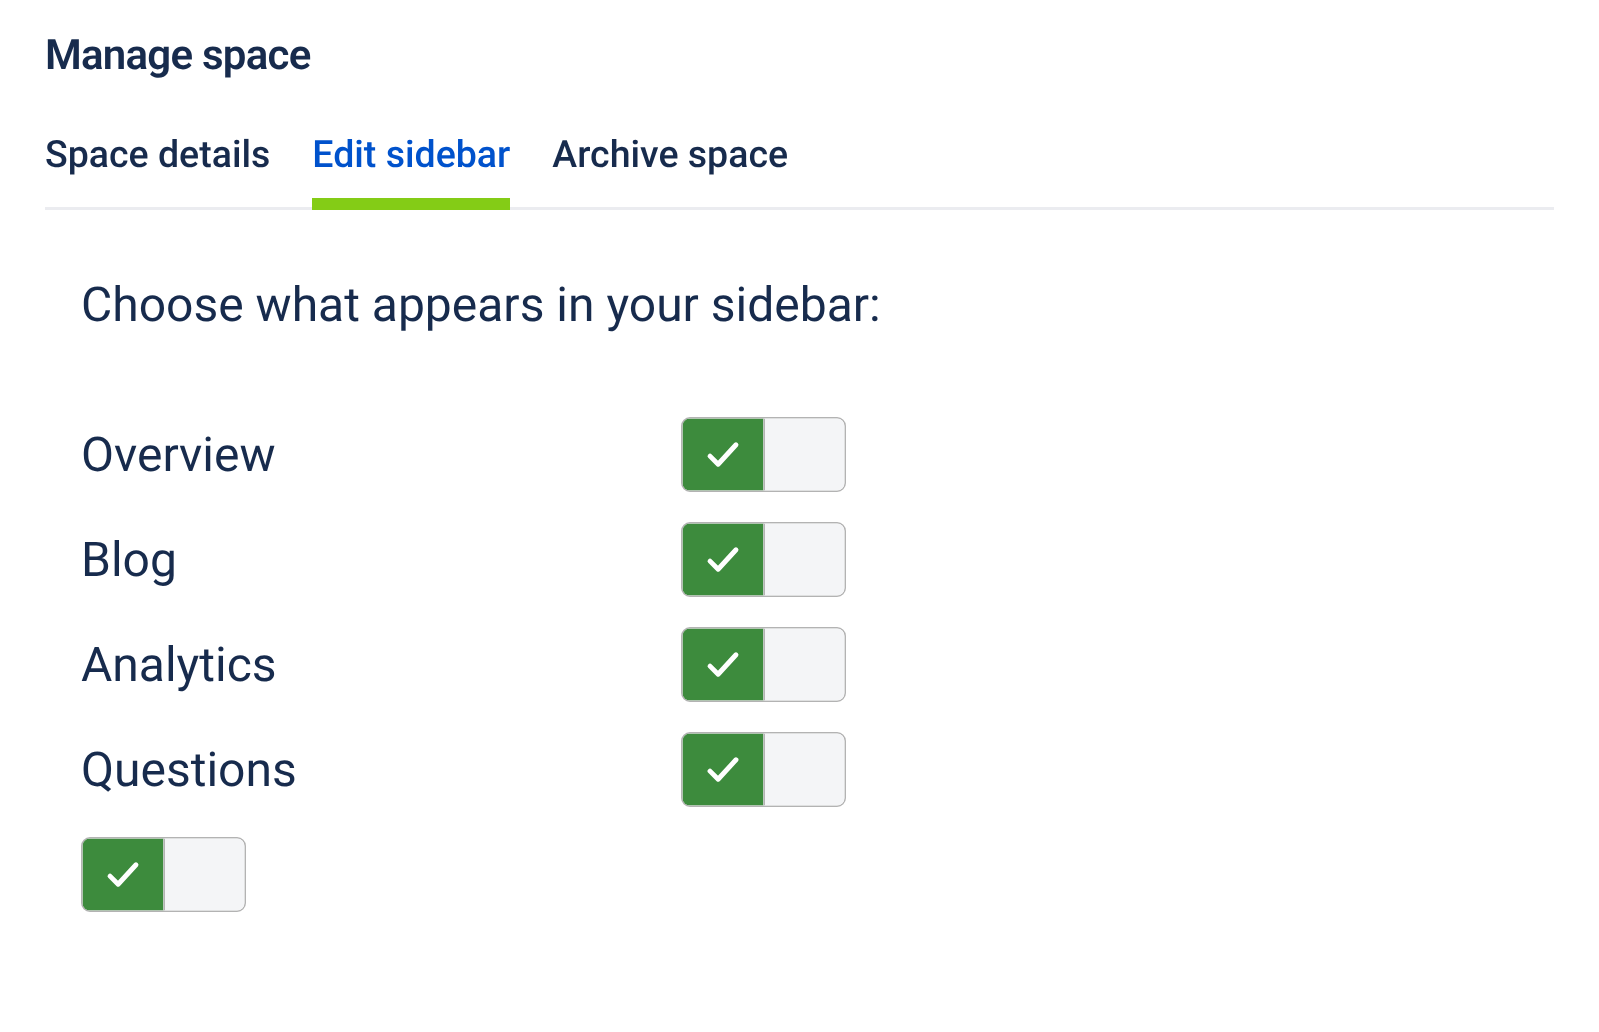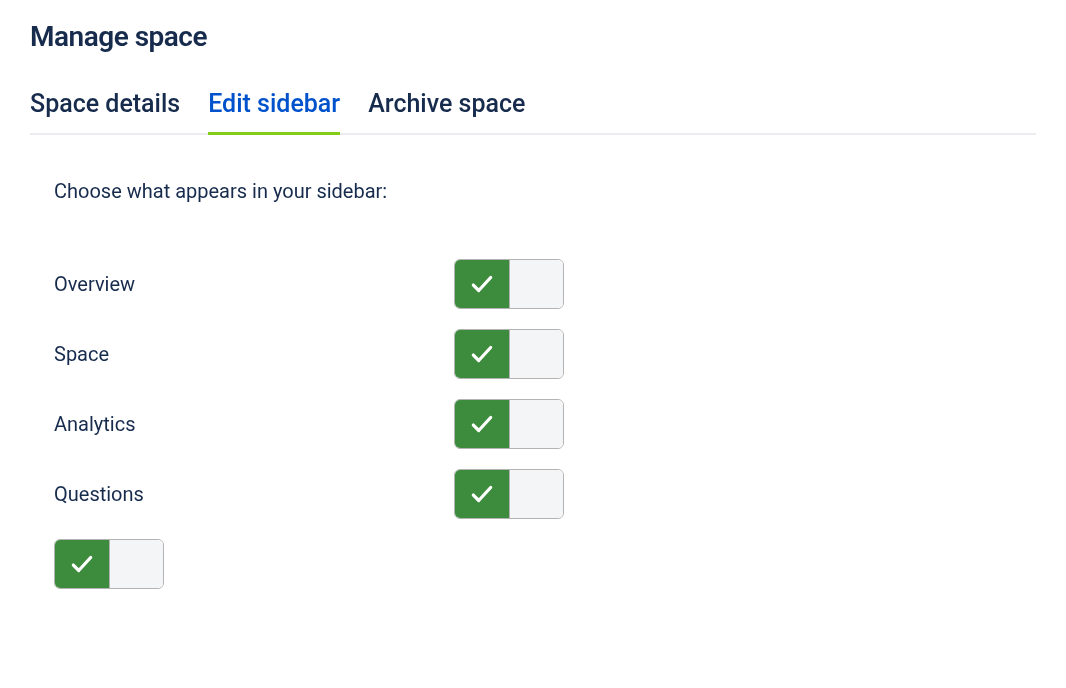--- a/index.html
+++ b/index.html
@@ -31,43 +31,43 @@
       font-weight: 500;
       color: #172B4D;
       padding: 0 0 14px 0;
       margin-bottom: -2px;
       cursor: pointer;
       white-space: nowrap;
       text-align: right;
     }
     .tab.active {
       color: #0052CC;
-      border-bottom: 3px solid #84cc16;
+      border-bottom: 8px solid #84cc16;
       font-weight: 500;
     }
     .content-area {
       padding-left: 24px;
     }
     .instruction-text {
-      font-size: 20px;
+      font-size: 32px;
       color: #172B4D;
       margin-bottom: 56px;
     }
     .options-list {
       display: flex;
       flex-direction: column;
       gap: 20px;
     }
     .option-row {
       display: flex;
       align-items: center;
       height: 50px;
     }
     .option-label {
-      font-size: 20px;
+      font-size: 32px;
       color: #172B4D;
       width: 400px;
     }
     .toggle {
       width: 110px;
       height: 50px;
       border-radius: 6px;
       display: flex;
       overflow: hidden;
       cursor: pointer;
@@ -114,21 +114,21 @@
         <div class="toggle-left">
           <svg class="checkmark" viewBox="0 0 24 24" fill="none" stroke="#ffffff" stroke-width="3" stroke-linecap="round" stroke-linejoin="round">
               <polyline points="4 13 9 18 20 6"></polyline>
             </svg>
         </div>
         <div class="toggle-right"></div>
       </div>
     </div>
 
     <div class="option-row">
-      <span class="option-label">Space</span>
+      <span class="option-label">Blog</span>
       <div class="toggle">
         <div class="toggle-left">
           <svg class="checkmark" viewBox="0 0 24 24" fill="none" stroke="#ffffff" stroke-width="3" stroke-linecap="round" stroke-linejoin="round">
               <polyline points="4 13 9 18 20 6"></polyline>
             </svg>
         </div>
         <div class="toggle-right"></div>
       </div>
     </div>
 

